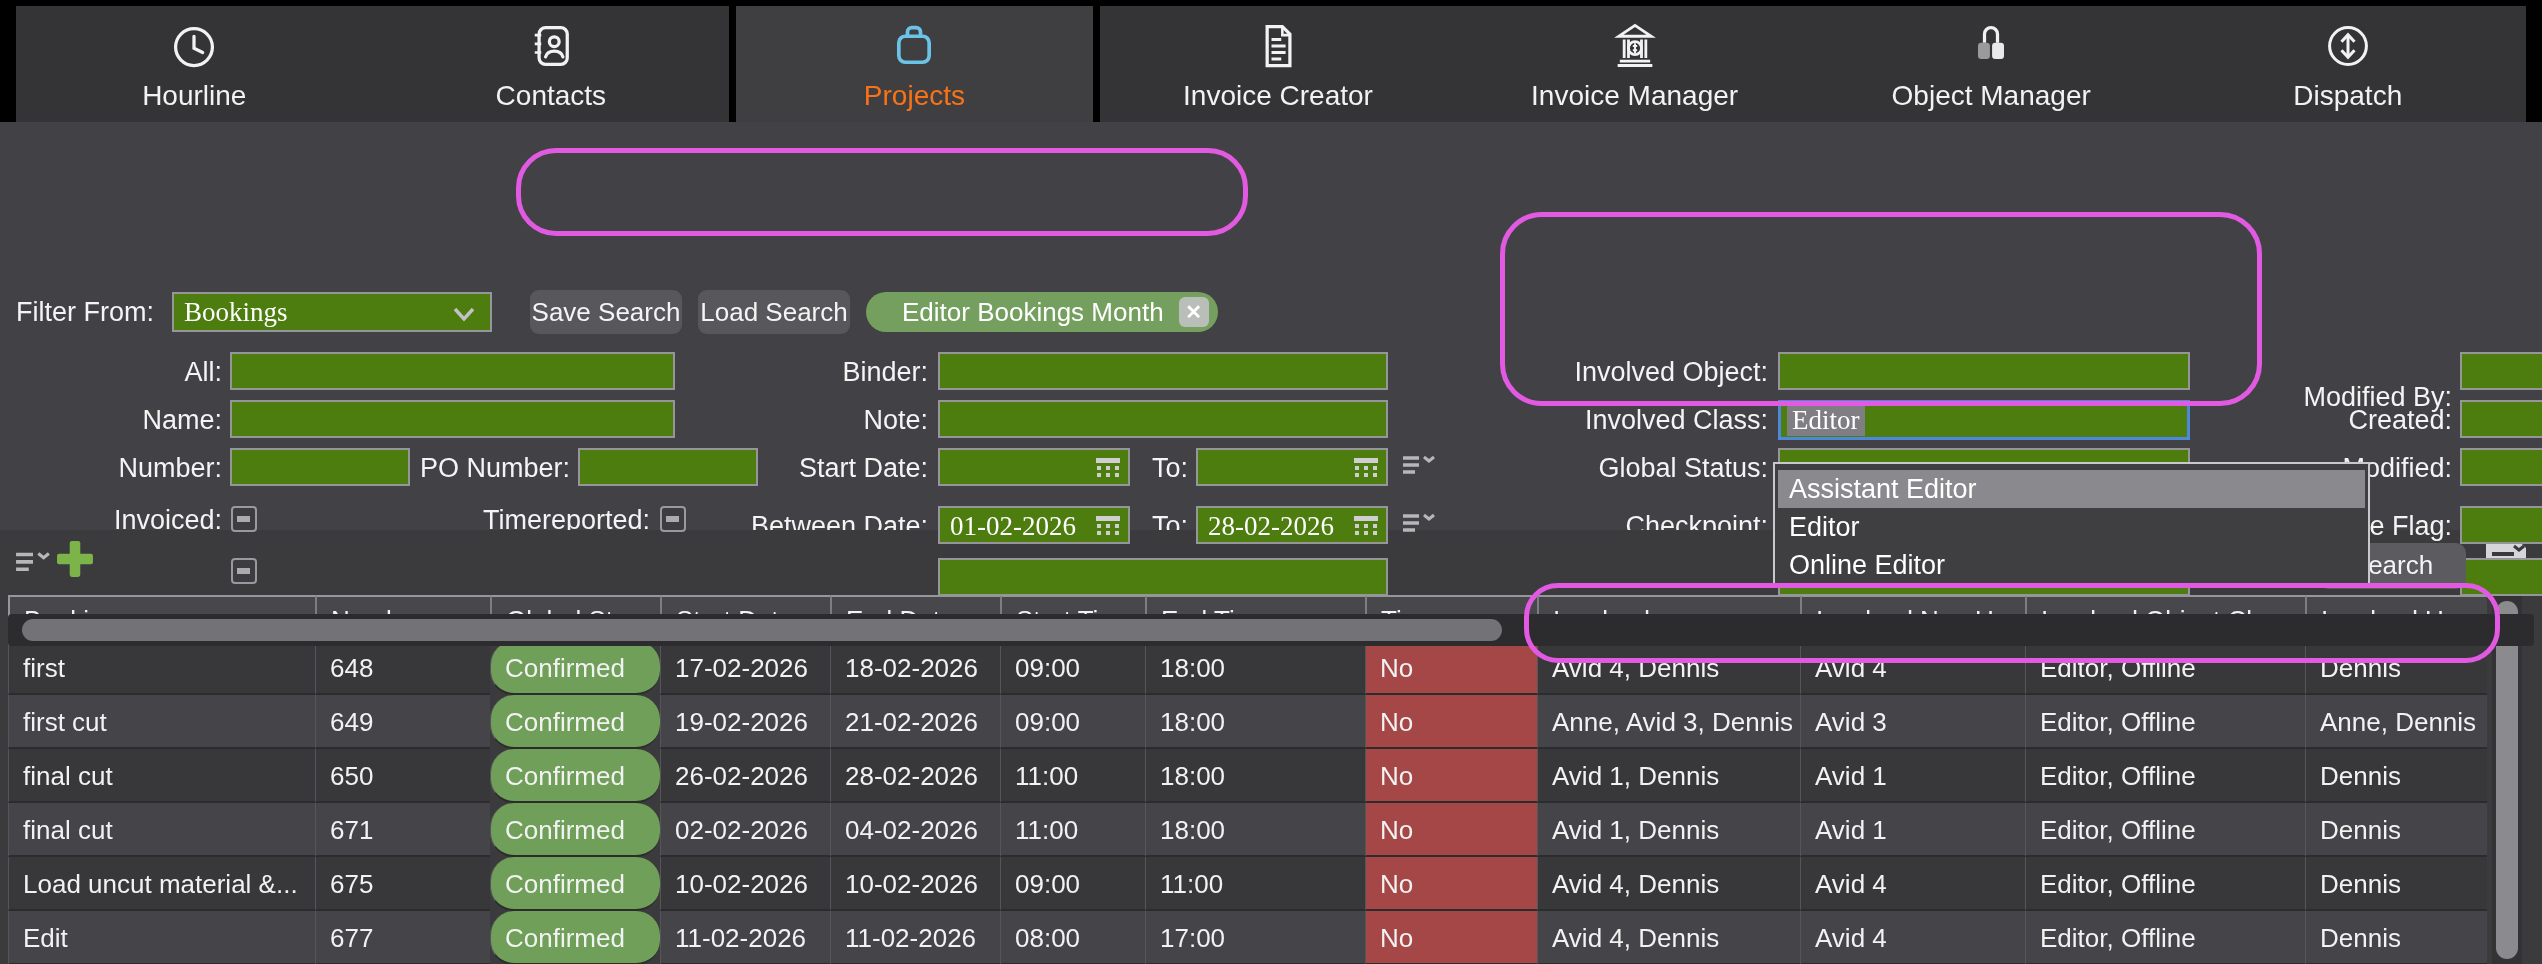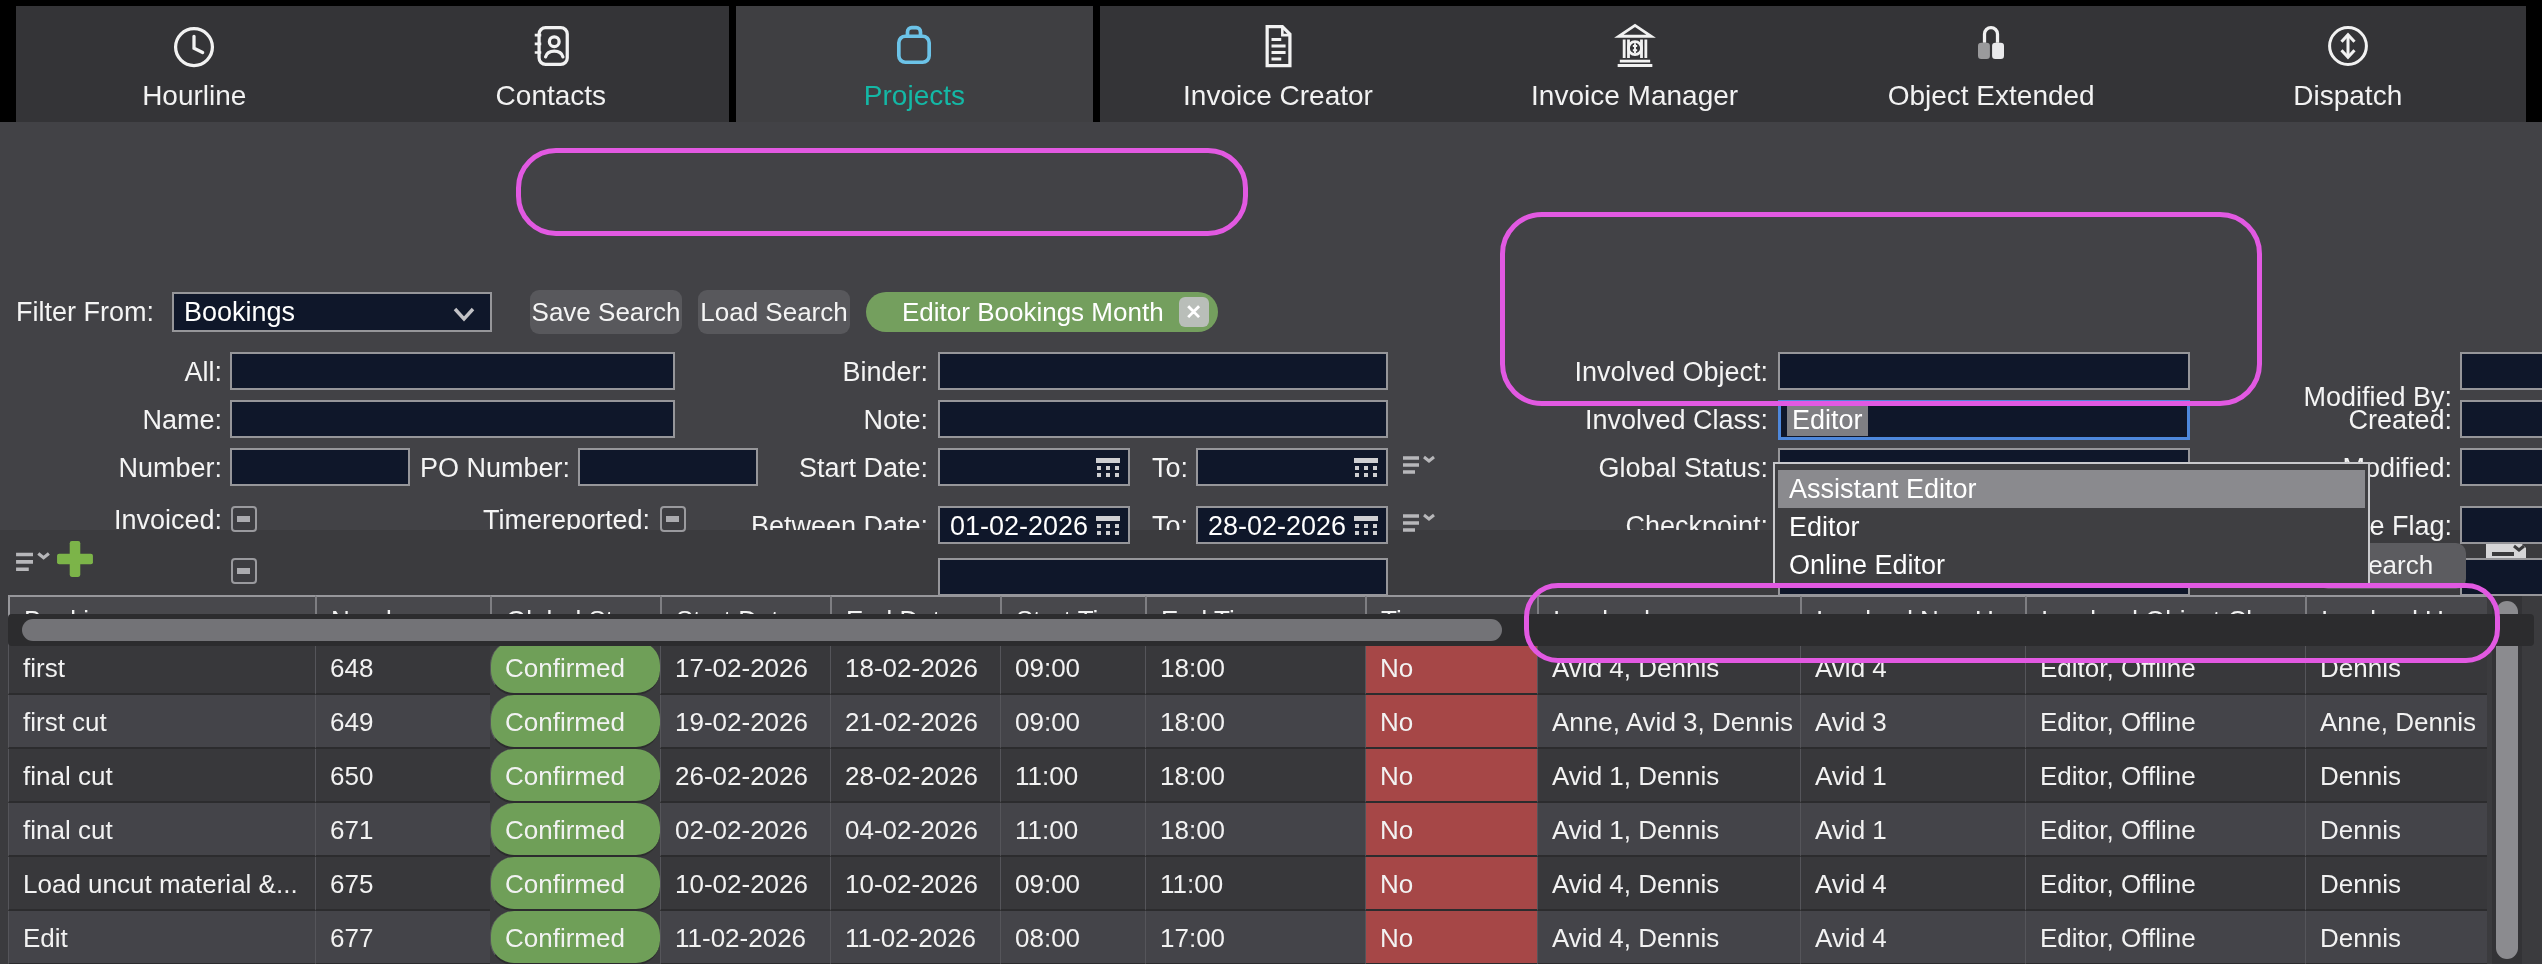--- a/index.html
+++ b/index.html
@@ -6,28 +6,28 @@
   body{width:2542px;height:964px;overflow:hidden;font-family:"Liberation Sans",sans-serif;-webkit-font-smoothing:antialiased;}
   #app{position:relative;width:2542px;height:964px;background:#000;overflow:hidden;padding-left:36px;}
 
   
   #navbar{position:absolute;left:0;top:0;width:2542px;height:122px;background:#000;padding:6px 16px 0 16px;box-sizing:border-box;}
   #nav-inner{display:flex;width:100%;height:116px;background:#343437;}
   .nav-item{flex:1 1 0;display:flex;flex-direction:column;align-items:center;justify-content:flex-start;padding-top:12px;cursor:pointer;}
   .nav-item .nav-ico{height:56px;display:flex;align-items:center;justify-content:center;}
   .nav-item .nav-lbl{margin-top:6px;font-size:28px;color:#f2f2f2;}
   .nav-item.active{background:#3f3f42;border-left:7px solid #000;border-right:7px solid #000;}
-  .nav-item.active .nav-lbl{color:#14b8a6;}
+  .nav-item.active .nav-lbl{color:#f97316;}
   .nav-item svg{stroke:#f2f2f2;}
   .nav-item.active svg{stroke:#6cc3e8;}
 
   
   #filter-panel{position:absolute;left:0;top:122px;width:2542px;height:408px;background:#424246;}
   .lbl{position:absolute;height:40px;line-height:40px;color:#f4f4f4;font-size:27px;text-align:right;white-space:nowrap;}
-  .inp{position:absolute;height:38px;background:#0f172a;border:2px solid #96969a;box-sizing:border-box;z-index:2;}
+  .inp{position:absolute;height:38px;background:#4d7c0f;border:2px solid #96969a;box-sizing:border-box;z-index:2;font-family:Liberation Serif, serif;}
   .inp.focus{border:3px solid #4e88dc;}
   .sel-chevron{position:absolute;right:14px;top:13px;}
   .btn{position:absolute;height:44px;background:#58585c;border-radius:9px;color:#f4f4f4;font-size:26px;text-align:center;line-height:44px;cursor:pointer;z-index:2;}
   .pill{position:absolute;height:40px;background:#749f5e;border-radius:20px;color:#fff;font-size:26px;line-height:40px;padding:0 54px 0 36px;box-sizing:border-box;white-space:nowrap;z-index:2;}
   .pill-x{position:absolute;right:9px;top:5px;width:30px;height:30px;background:#b9beb9;border-radius:6px;color:#fff;font-size:20px;line-height:30px;text-align:center;font-weight:bold;cursor:pointer;}
   .cb{position:absolute;width:26px;height:26px;border:2px solid #9a9a9e;border-radius:4px;box-sizing:border-box;background:#3d3d41;cursor:pointer;z-index:2;}
   .cb-bar{position:absolute;left:4px;top:8px;width:13px;height:6px;background:#ababaf;}
   .cal-ico{position:absolute;right:6px;top:6px;}
   .inp-val{position:absolute;left:10px;top:3px;font-size:27px;color:#fff;white-space:nowrap;}
   .listchev{position:absolute;z-index:2;}
@@ -126,21 +126,21 @@
         <span class="nav-lbl">Invoice Manager</span>
       </div>
       <div class="nav-item">
         <span class="nav-ico">
           <svg width="52" height="52" viewBox="0 0 48 48" fill="none" stroke-width="3">
               <path d="M18 21 v-8 a6 6 0 0 1 12 0 v8"></path>
               <rect x="12" y="21" width="11" height="15" rx="3" fill="#9a9a9c" stroke="none"></rect>
               <rect x="25" y="21" width="11" height="15" rx="3" fill="#e9e9eb" stroke="none"></rect>
             </svg>
         </span>
-        <span class="nav-lbl">Object Extended</span>
+        <span class="nav-lbl">Object Manager</span>
       </div>
       <div class="nav-item">
         <span class="nav-ico">
           <svg width="52" height="52" viewBox="0 0 48 48" fill="none" stroke-width="2.8">
               <circle cx="24" cy="24" r="17"></circle>
               <path d="M24 14 V34"></path>
               <path d="M18 20 L24 13.5 L30 20"></path>
               <path d="M18 28 L24 34.5 L30 28"></path>
             </svg>
         </span>

